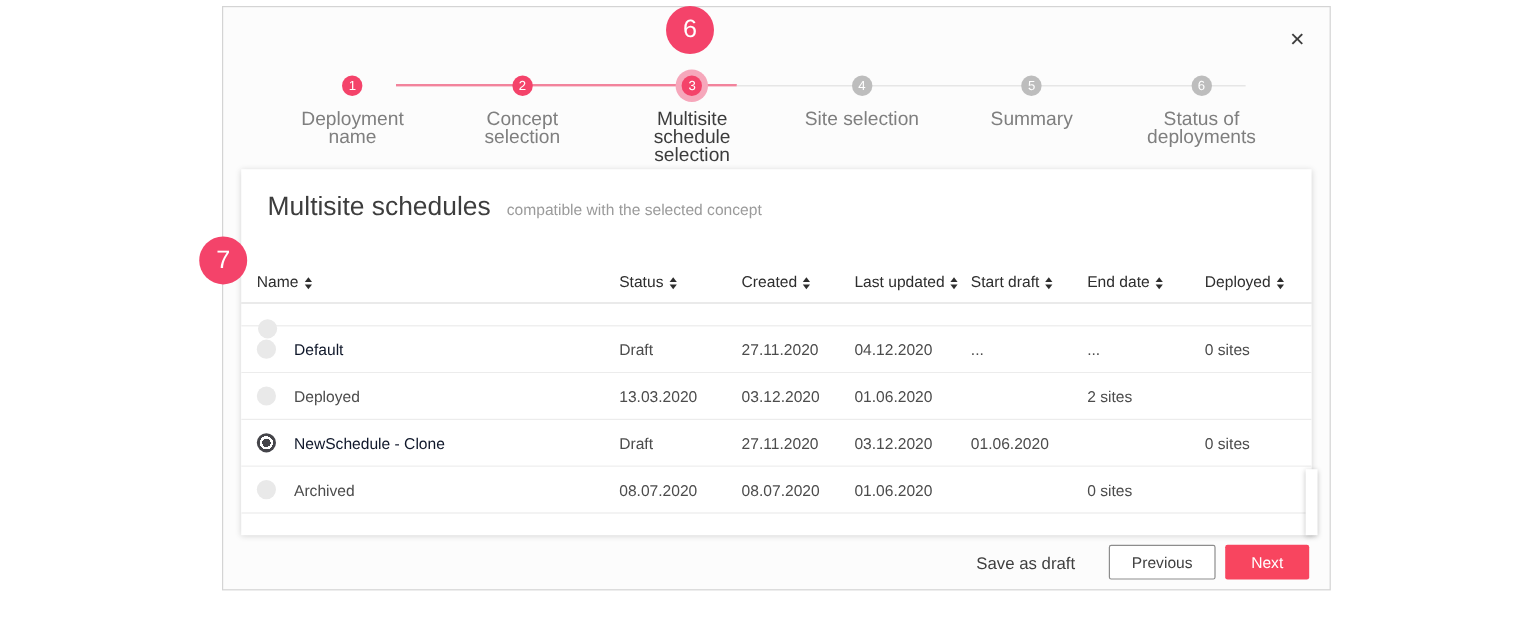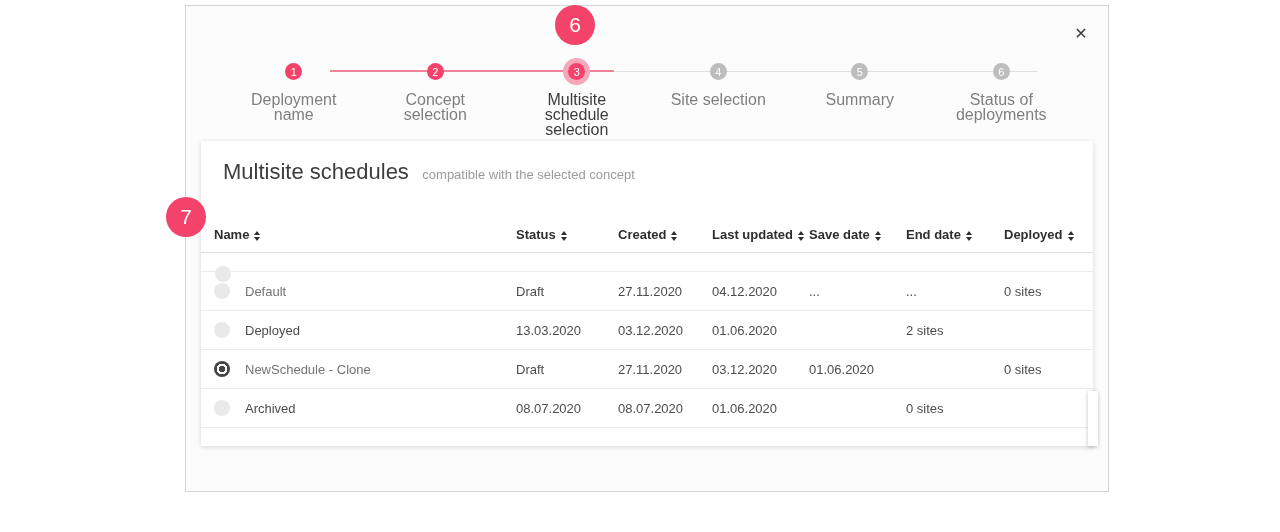--- a/index.html
+++ b/index.html
@@ -39,33 +39,33 @@
   .card { position:absolute; left:200px; top:140px; width:892px; height:305px;
     background:#ffffff; box-shadow:0 1px 5px rgba(0,0,0,0.16); }
   .card-title-row { position:absolute; left:22px; top:18px; white-space:nowrap; }
   .card-title { display:inline; font-size:22px; font-weight:400; color:#3d3d3d; }
   .card-subtitle { display:inline; margin-left:9px; font-size:13px; color:#9b9b9b; }
 
   
   .thead { position:absolute; top:86px; left:0; right:0; height:26px;
     display:grid; grid-template-columns:302px 102px 94px 97px 97px 98px 1fr;
     padding-left:13px; border-bottom:1px solid #dddddd;
-    font-size:13px; font-weight:bold; color:#2e2e2e; }
+    font-size:13px; font-weight:normal; color:#2e2e2e; }
   .th { display:flex; align-items:flex-start; cursor:pointer; }
   .sort { display:inline-flex; flex-direction:column; gap:2px; margin-left:5px; margin-top:4px; }
   .sort i { width:0; height:0; border-left:3.5px solid transparent; border-right:3.5px solid transparent; }
   .sort .up { border-bottom:4px solid #2e2e2e; }
   .sort .down { border-top:4px solid #2e2e2e; }
 
   .rows { position:absolute; top:112px; left:0; right:0; bottom:0; overflow:hidden; }
   .row { height:39px; display:grid;
     grid-template-columns:31px 271px 102px 94px 97px 97px 98px 1fr;
     padding-left:13px; align-items:center; border-bottom:1px solid #ececec;
     font-size:13px; color:#4c4c4c; cursor:pointer; background:#fff; }
-  .row .name { color:#737373; }
+  .row .name { color:#0f172a; }
   .row-partial { height:19px; position:relative; border-bottom:1px solid #ececec; }
   .row-partial .radio { position:absolute; left:14px; bottom:-11px; }
   .radio { width:16px; height:16px; border-radius:50%; background:#e9e9e9; cursor:pointer; }
   .radio.selected { background:radial-gradient(circle at center,
       #45454a 0 3.5px, #ffffff 3.5px 5.5px, #45454a 5.5px 8px); }
   .scrollbar-thumb { position:absolute; left:887px; top:250px; width:10px; height:55px;
     background:#ffffff; box-shadow:0 1px 4px rgba(0,0,0,0.25); }
 
   
   .footer { position:absolute; right:17px; bottom:8px; height:29px;
@@ -145,21 +145,21 @@
           </span>
         </div>
       <div class="th">
           <span>Last updated</span>
           <span class="sort">
             <i class="up"></i>
             <i class="down"></i>
           </span>
         </div>
       <div class="th">
-          <span>Save date</span>
+          <span>Start draft</span>
           <span class="sort">
             <i class="up"></i>
             <i class="down"></i>
           </span>
         </div>
       <div class="th">
           <span>End date</span>
           <span class="sort">
             <i class="up"></i>
             <i class="down"></i>
@@ -218,16 +218,21 @@
         <span>08.07.2020</span>
         <span>01.06.2020</span>
         <span></span>
         <span>0 sites</span>
       </div>
     </div>
 
     <div class="scrollbar-thumb"></div>
   </div>
 
+  <div class="footer">
+    <button class="save-draft">Save as draft</button>
+    <button class="btn-prev">Previous</button>
+    <button class="btn-next">Next</button>
+  </div>
 </div>
 
 <div class="badge badge-6">6</div>
 <div class="badge badge-7">7</div>
 
 </body></html>

